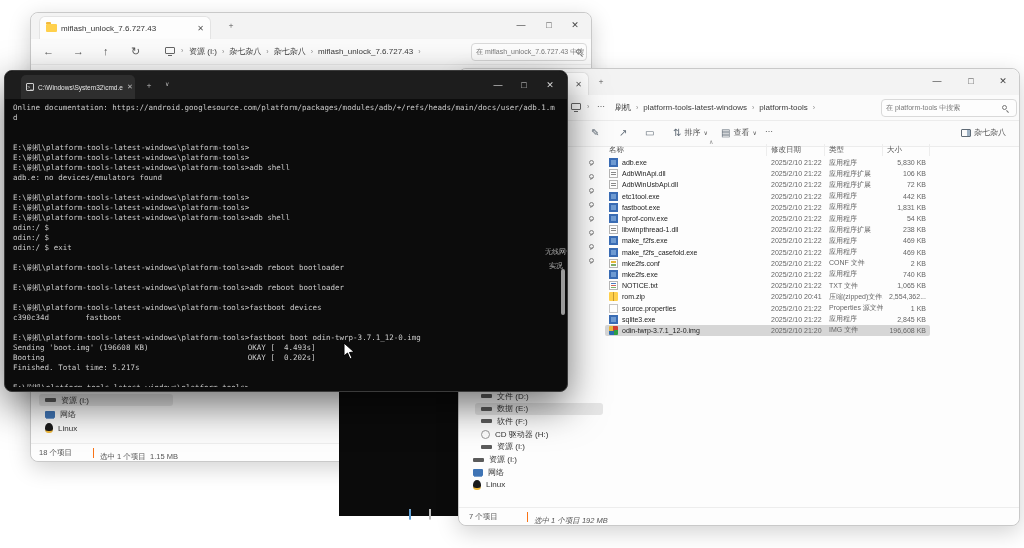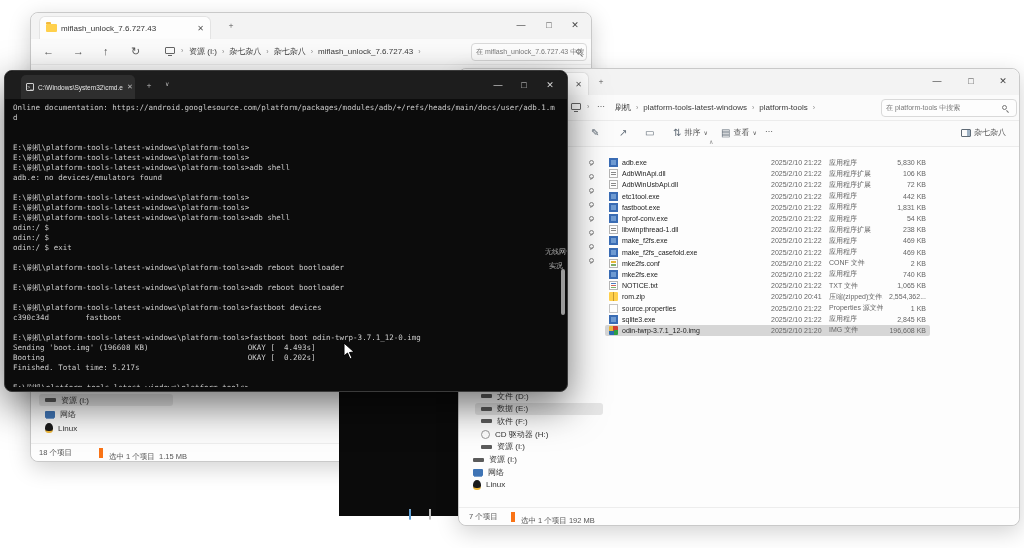--- a/index.html
+++ b/index.html
@@ -38,21 +38,21 @@
   .mag { position:absolute; width:5px; height:5px; border:1px solid #777; border-radius:50%; }
   .mag::after { content:""; position:absolute; width:1px; height:3px; background:#777;
                 left:4px; top:4px; transform:rotate(-45deg); }
   .toolbar { position:absolute; left:0; right:0; top:52px; height:26px; background:#fbfbfb;
              border-bottom:1px solid #ececec; font-size:8px; color:#666; }
   .tbit { position:absolute; top:6px; display:flex; gap:3px; align-items:center; color:#555; }
   .tbg { font-size:10px; color:#5f6a75; }
   .statusbar { position:absolute; left:0; right:0; bottom:0; height:18px; border-top:1px solid #ededed;
                font-size:7.5px; color:#555; background:#fdfdfd; border-radius:0 0 8px 8px; }
   .statusbar span { position:relative; top:4px; }
-  .stsep { border-left:4px solid #f97316; margin:0 6px; padding-left:6px; }
+  .stsep { border-left:1px solid #f97316; margin:0 0; padding-left:6px; }
 
   
   .sitem { position:absolute; height:12px; display:flex; align-items:center; gap:5px;
            font-size:8px; color:#333; padding-left:6px; border-radius:3px; }
   .sitem.hl { background:#e6e6e6; }
 
   
   .ic-drive { width:11px; height:4px; background:#5b5b5b; border-radius:1px; display:inline-block; }
   .ic-cd { width:9px; height:9px; border:1.5px solid #9a9a9a; border-radius:50%; display:inline-block; }
   .ic-network { width:10px; height:7px; background:#3f74b5; border-radius:1px; display:inline-block;
@@ -267,20 +267,26 @@
     <span class="tbit" style="left:306px;">
       <span>⋯</span>
     </span>
     <span class="tbit" style="left:502px;">
       <span style="width:10px;height:8px;border:1px solid #5f6a75;border-radius:1px;display:inline-block;
                    background:linear-gradient(90deg,transparent 60%, #9fb2c4 60%);"></span>
       <span>杂七杂八</span>
     </span>
   </div>
 
+  <div class="fhead fgrid" id="col-headers">
+      <div>名称</div>
+      <div>修改日期</div>
+      <div>类型</div>
+      <div>大小</div>
+    </div>
   <span class="sortcaret">∧</span>
 
   <div class="frows" id="file-rows">
       <div class="frow fgrid">
         <div class="fname">
           <span class="fic fic-app"></span>
           <span>adb.exe</span>
         </div>
         <div>2025/2/10 21:22</div>
         <div>应用程序</div>
@@ -464,21 +470,21 @@
         <span>网络</span>
       </div>
       <div class="sitem" style="left: 8px; top: 409.9px; width: 128px;">
         <span class="ic-linux"></span>
         <span>Linux</span>
       </div>
     </div>
 
   <div class="statusbar">
     <span style="left:10px; position:absolute;">7 个项目</span>
-    <span style="left:46px; position:absolute;" class="stsep">
+    <span style="left:68px; position:absolute;font-style:italic;" class="stsep">
       <span>选中 1 个项目</span>&nbsp;<span>192 MB</span>
     </span>
     <span class="viewtgl on" style="right:50px; top:2px;"></span>
     <span class="viewtgl" style="right:32px; top:2px;"></span>
   </div>
 </div>
 
 <div class="win win-cmd">
   <div class="cmd-titlebar">
     <div class="cmd-tab">

